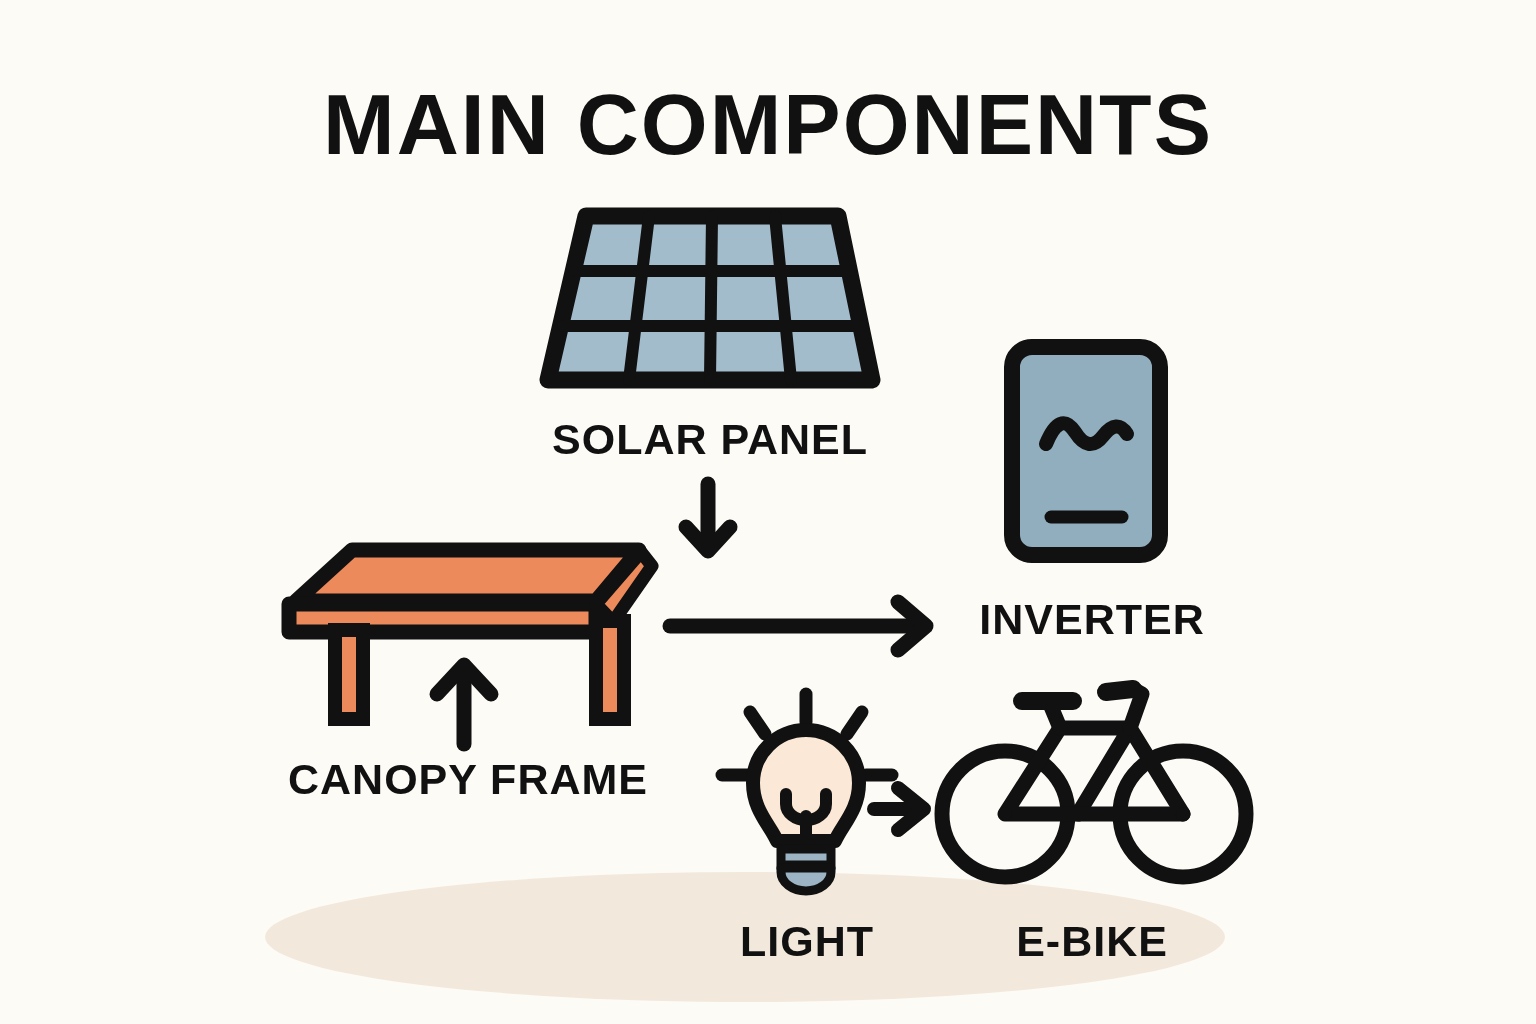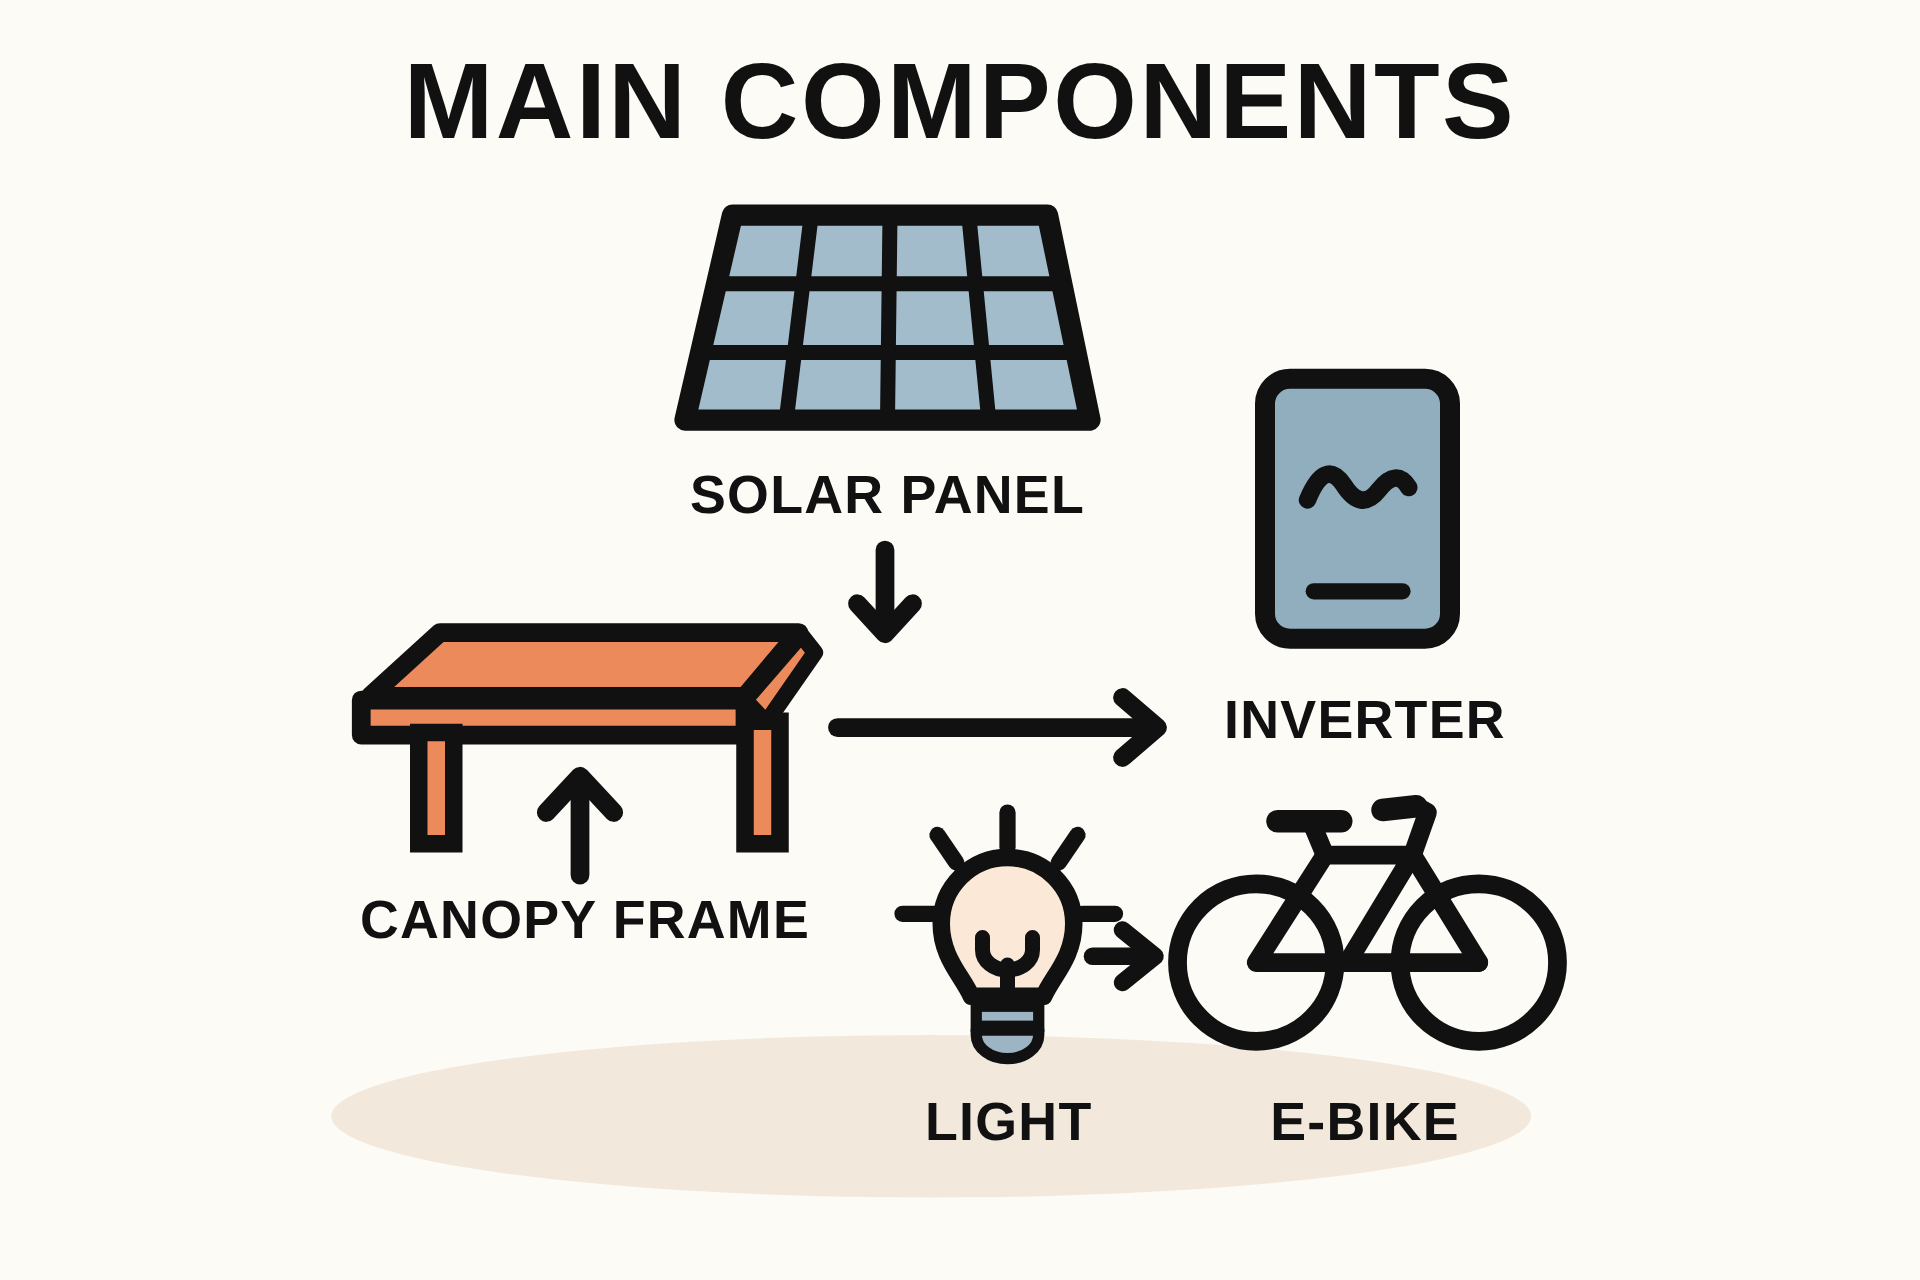--- a/index.html
+++ b/index.html
@@ -11,20 +11,21 @@
     height: 1024px;
     background: #fdfbf6;
     font-family: "Liberation Sans", sans-serif;
     overflow: hidden;
   }
   #canvas {
     position: relative;
     width: 1536px;
     height: 864px;
     background: #ef4444;
+    margin-top: 44px;
   }
   #diagram-svg {
     position: absolute;
     left: 0;
     top: 0;
     width: 1536px;
     height: 1024px;
     display: block;
   }
   .lbl {

